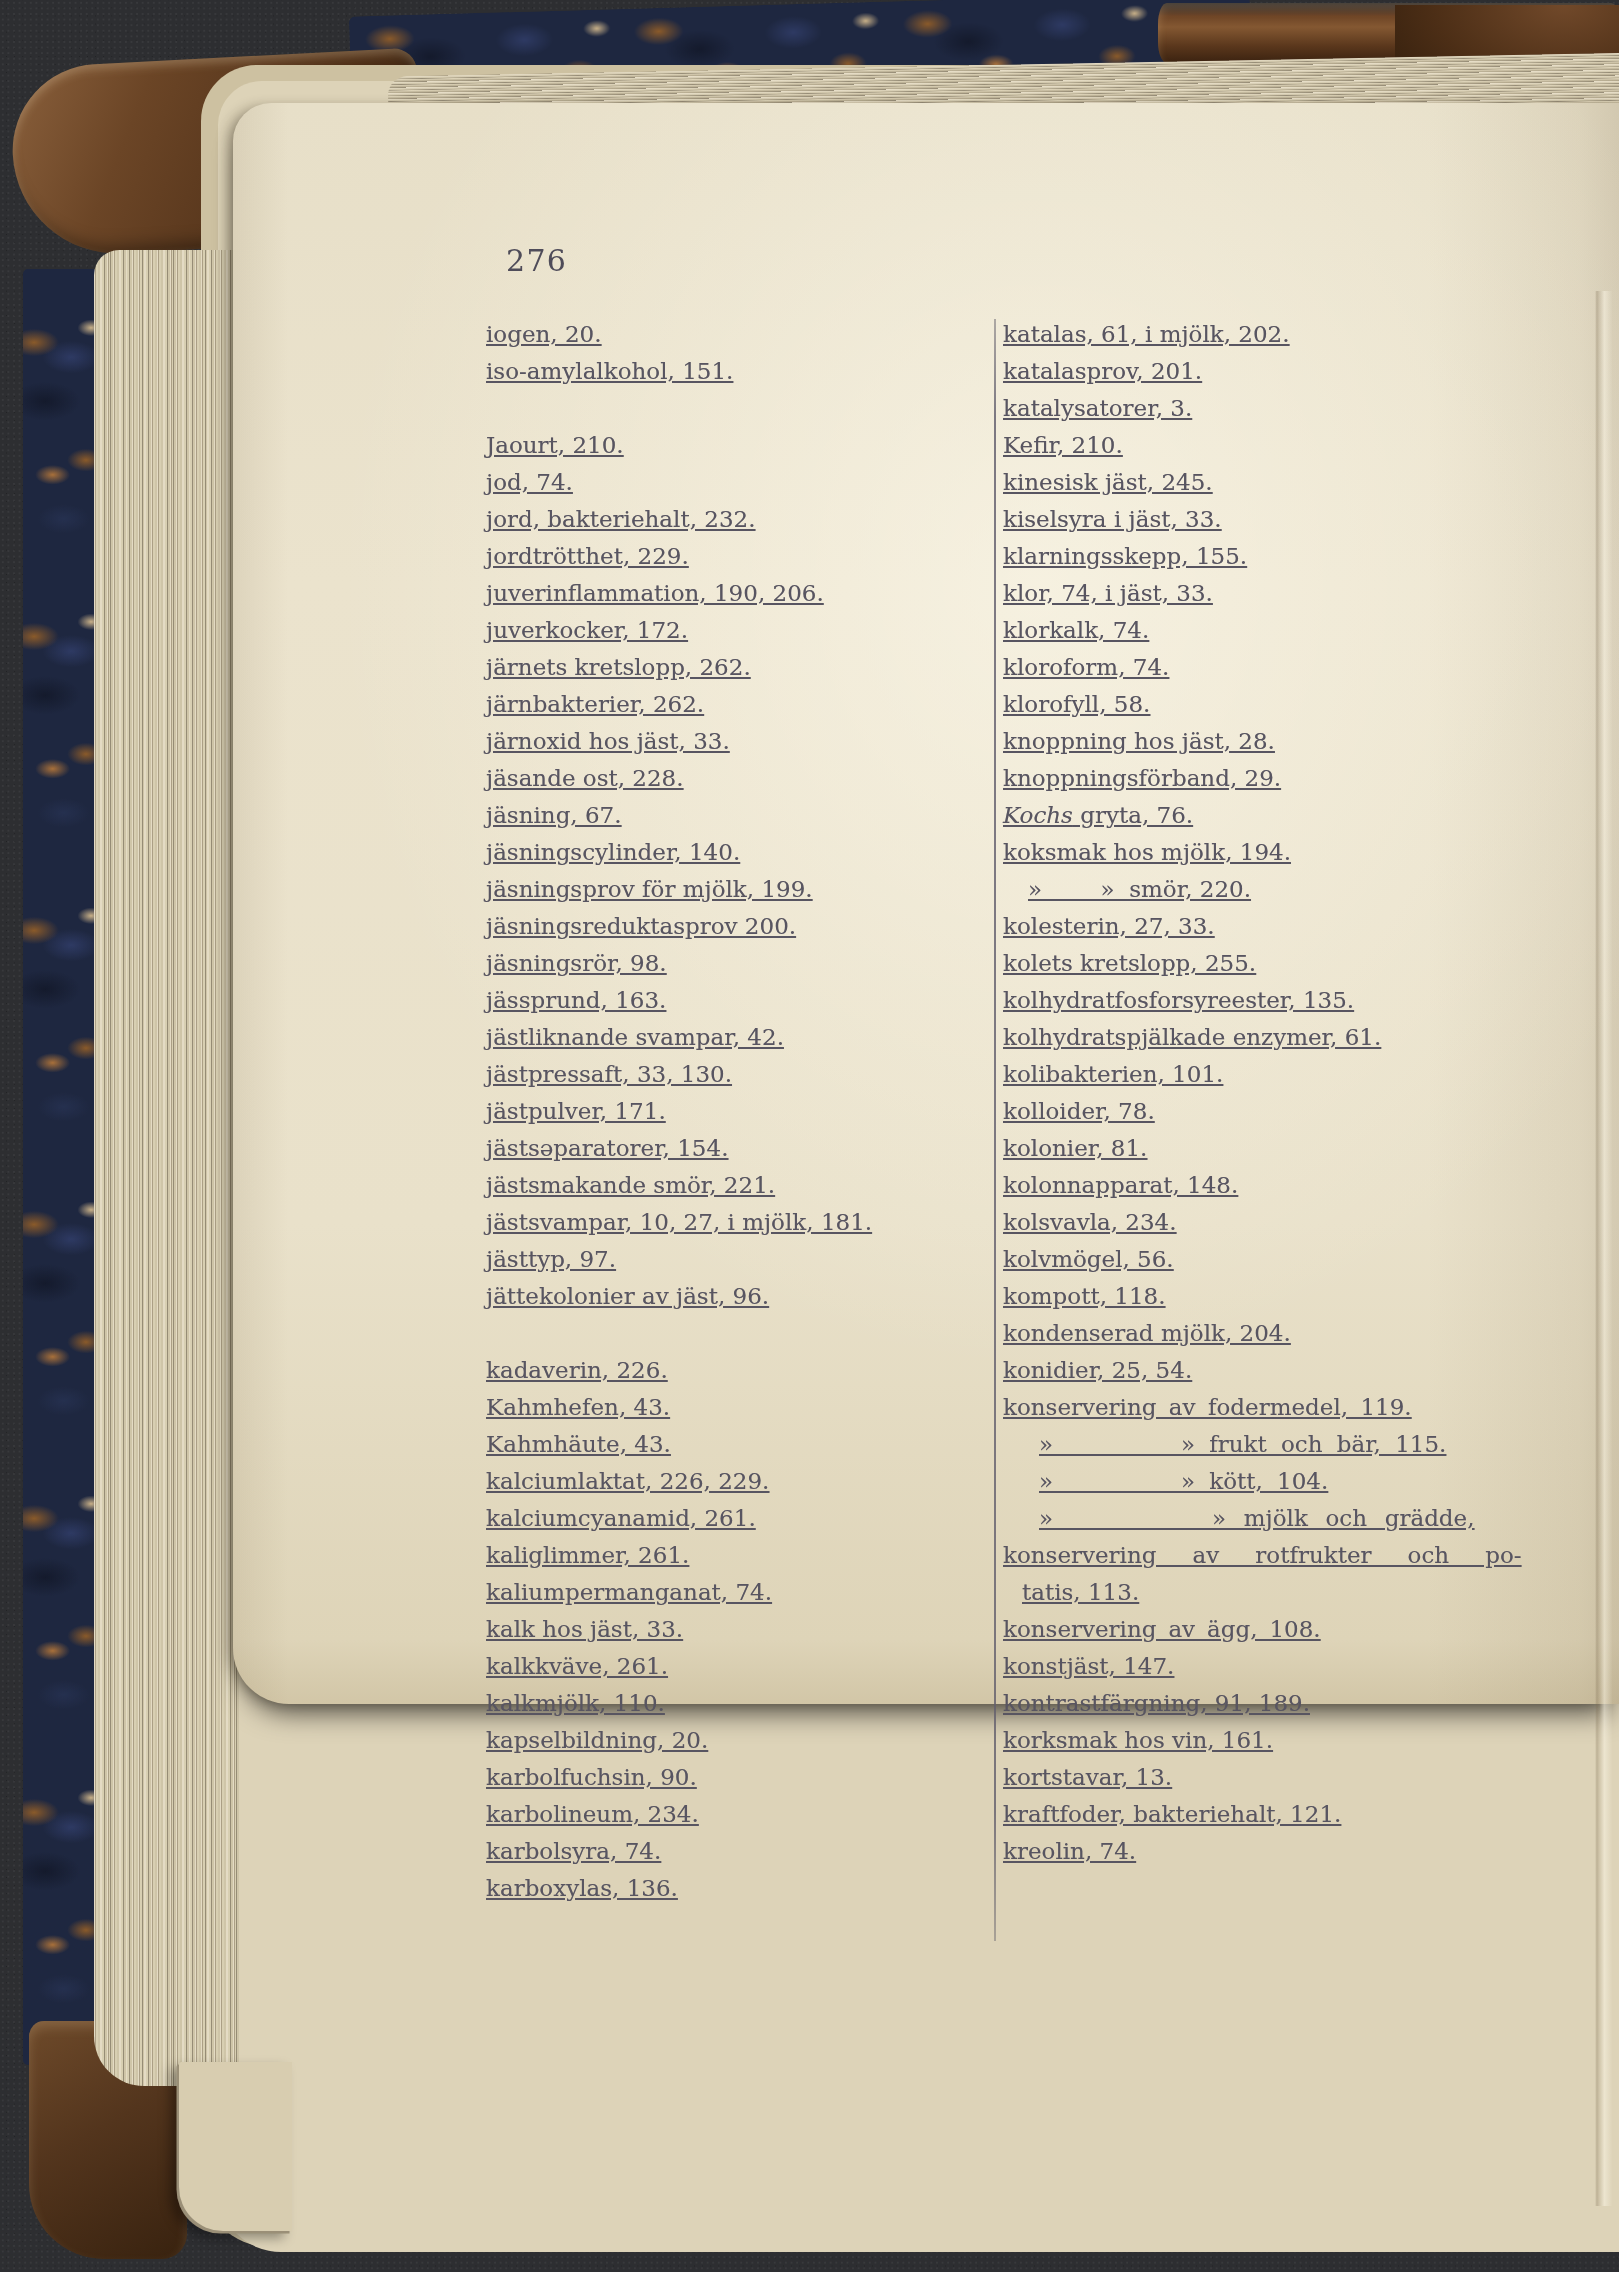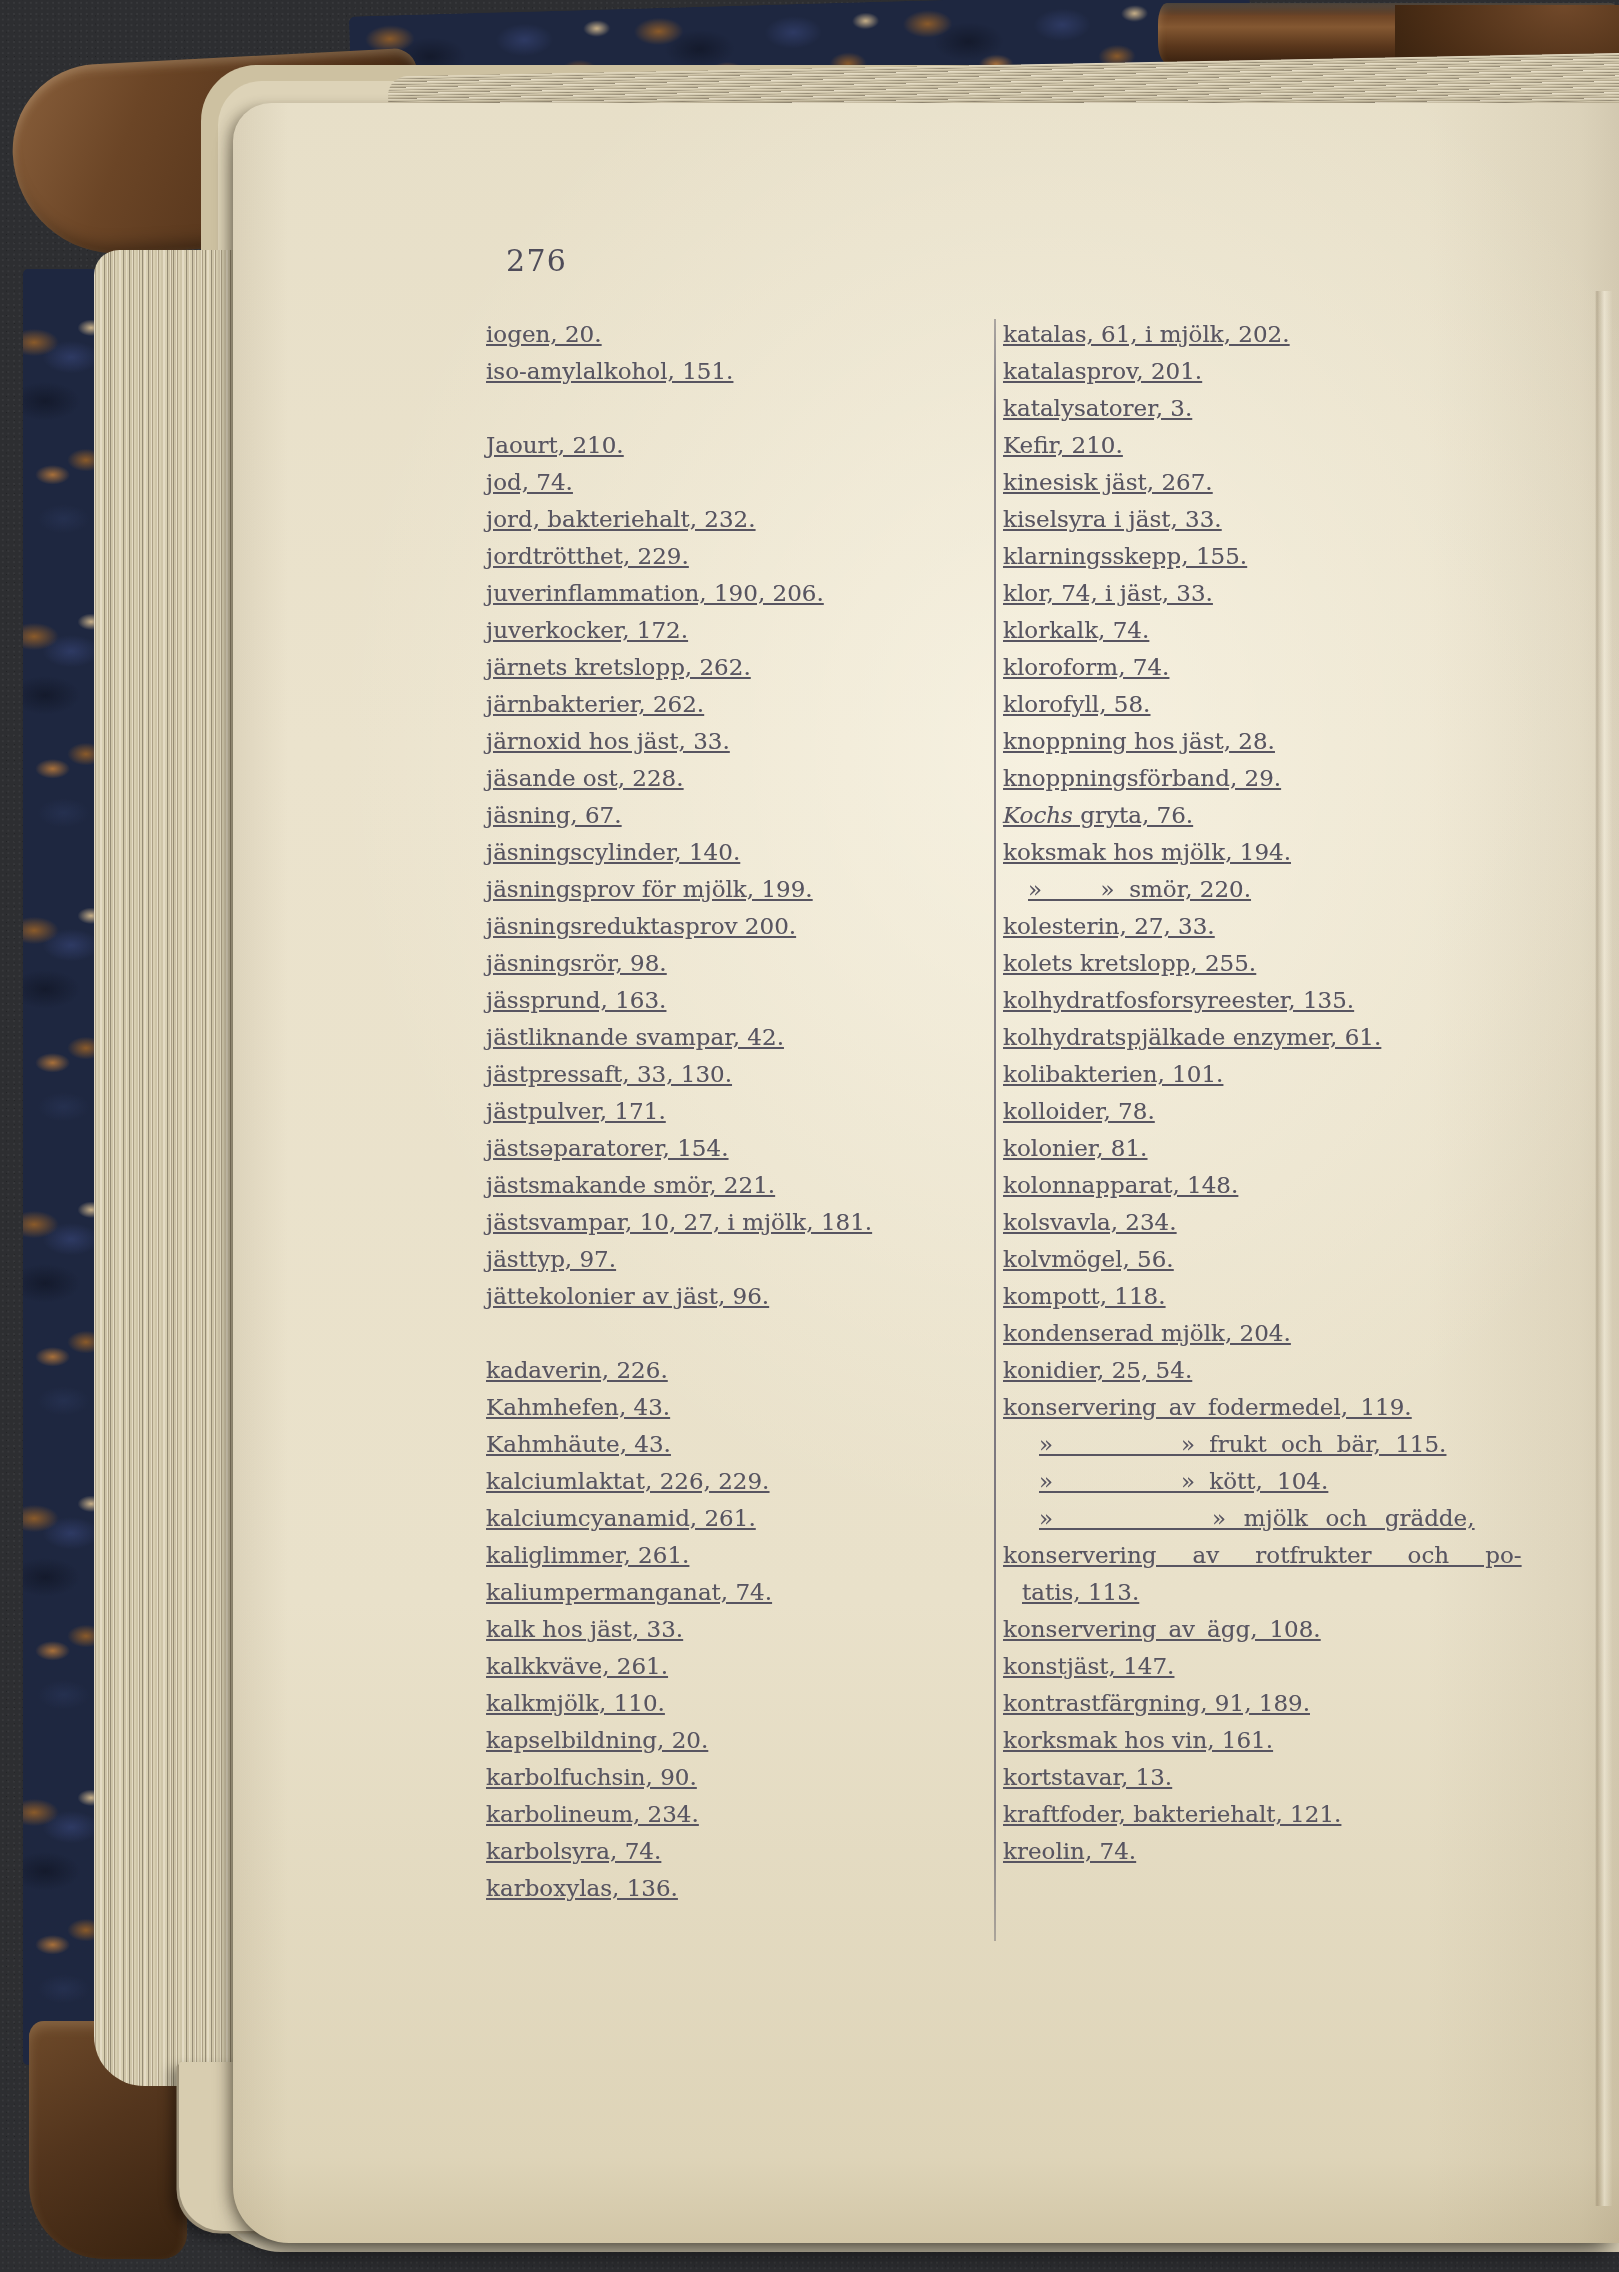--- a/index.html
+++ b/index.html
@@ -70,21 +70,21 @@
     background:repeating-linear-gradient(90deg,#e4dbc4 0 1.3px,#ab9f85 1.3px 1.9px,#d8cfb2 1.9px 3.8px,#968c75 3.8px 4.4px,#cfc5a8 4.4px 6.3px);
     border-radius:25px 0 0 50px;
   }
   .step{
     left:179px;top:2062px;width:113px;height:169px;background:#d8cdb0;
     border-radius:2.5px 0 0 44px;box-shadow:-2.5px 2.5px 0 #9a8f77, -8.8px 6.3px 11.3px rgba(0,0,0,0.35);
   }
 
   
   .page{
-    left:233px;top:103px;width:1387px;height:2140px;
+    left:233px;top:103px;width:1387px;height:1601px;
     background-color:#e9e1ca;
     background-image:
       radial-gradient(ellipse 1001px 1126px at 58% 30%, rgba(255,252,240,0.55), transparent 70%),
       linear-gradient(90deg, rgba(120,100,65,0.12) 0%, transparent 4%, transparent 86%, rgba(120,100,65,0.10) 97%, rgba(100,80,50,0.16) 100%),
       linear-gradient(180deg,#e7dfc8 0%,#ebe3cd 30%,#e9e1ca 70%,#ded4b8 96%,#d2c6a7 100%);
     border-radius:38px 0 0 56px;
     box-shadow:-8.8px 0 13.8px -6.3px rgba(40,30,15,0.45), 0 17.5px 27.5px -11.3px rgba(0,0,0,0.7);
   }
   .crease{
     left:1362px;top:188px;width:17.5px;height:1915px;
@@ -170,21 +170,21 @@
         <div class="line">karbolineum, 234.</div>
         <div class="line">karbolsyra, 74.</div>
         <div class="line">karboxylas, 136.</div>
       </div>
     <div class="divider"></div>
     <div class="col col-right">
         <div class="line">katalas, 61, i mjölk, 202.</div>
         <div class="line">katalasprov, 201.</div>
         <div class="line">katalysatorer, 3.</div>
         <div class="line">Kefir, 210.</div>
-        <div class="line">kinesisk jäst, 267.</div>
+        <div class="line">kinesisk jäst, 245.</div>
         <div class="line">kiselsyra i jäst, 33.</div>
         <div class="line">klarningsskepp, 155.</div>
         <div class="line">klor, 74, i jäst, 33.</div>
         <div class="line">klorkalk, 74.</div>
         <div class="line">kloroform, 74.</div>
         <div class="line">klorofyll, 58.</div>
         <div class="line">knoppning hos jäst, 28.</div>
         <div class="line">knoppningsförband, 29.</div>
         <div class="line"><i>Kochs</i> gryta, 76.</div>
         <div class="line">koksmak hos mjölk, 194.</div>

